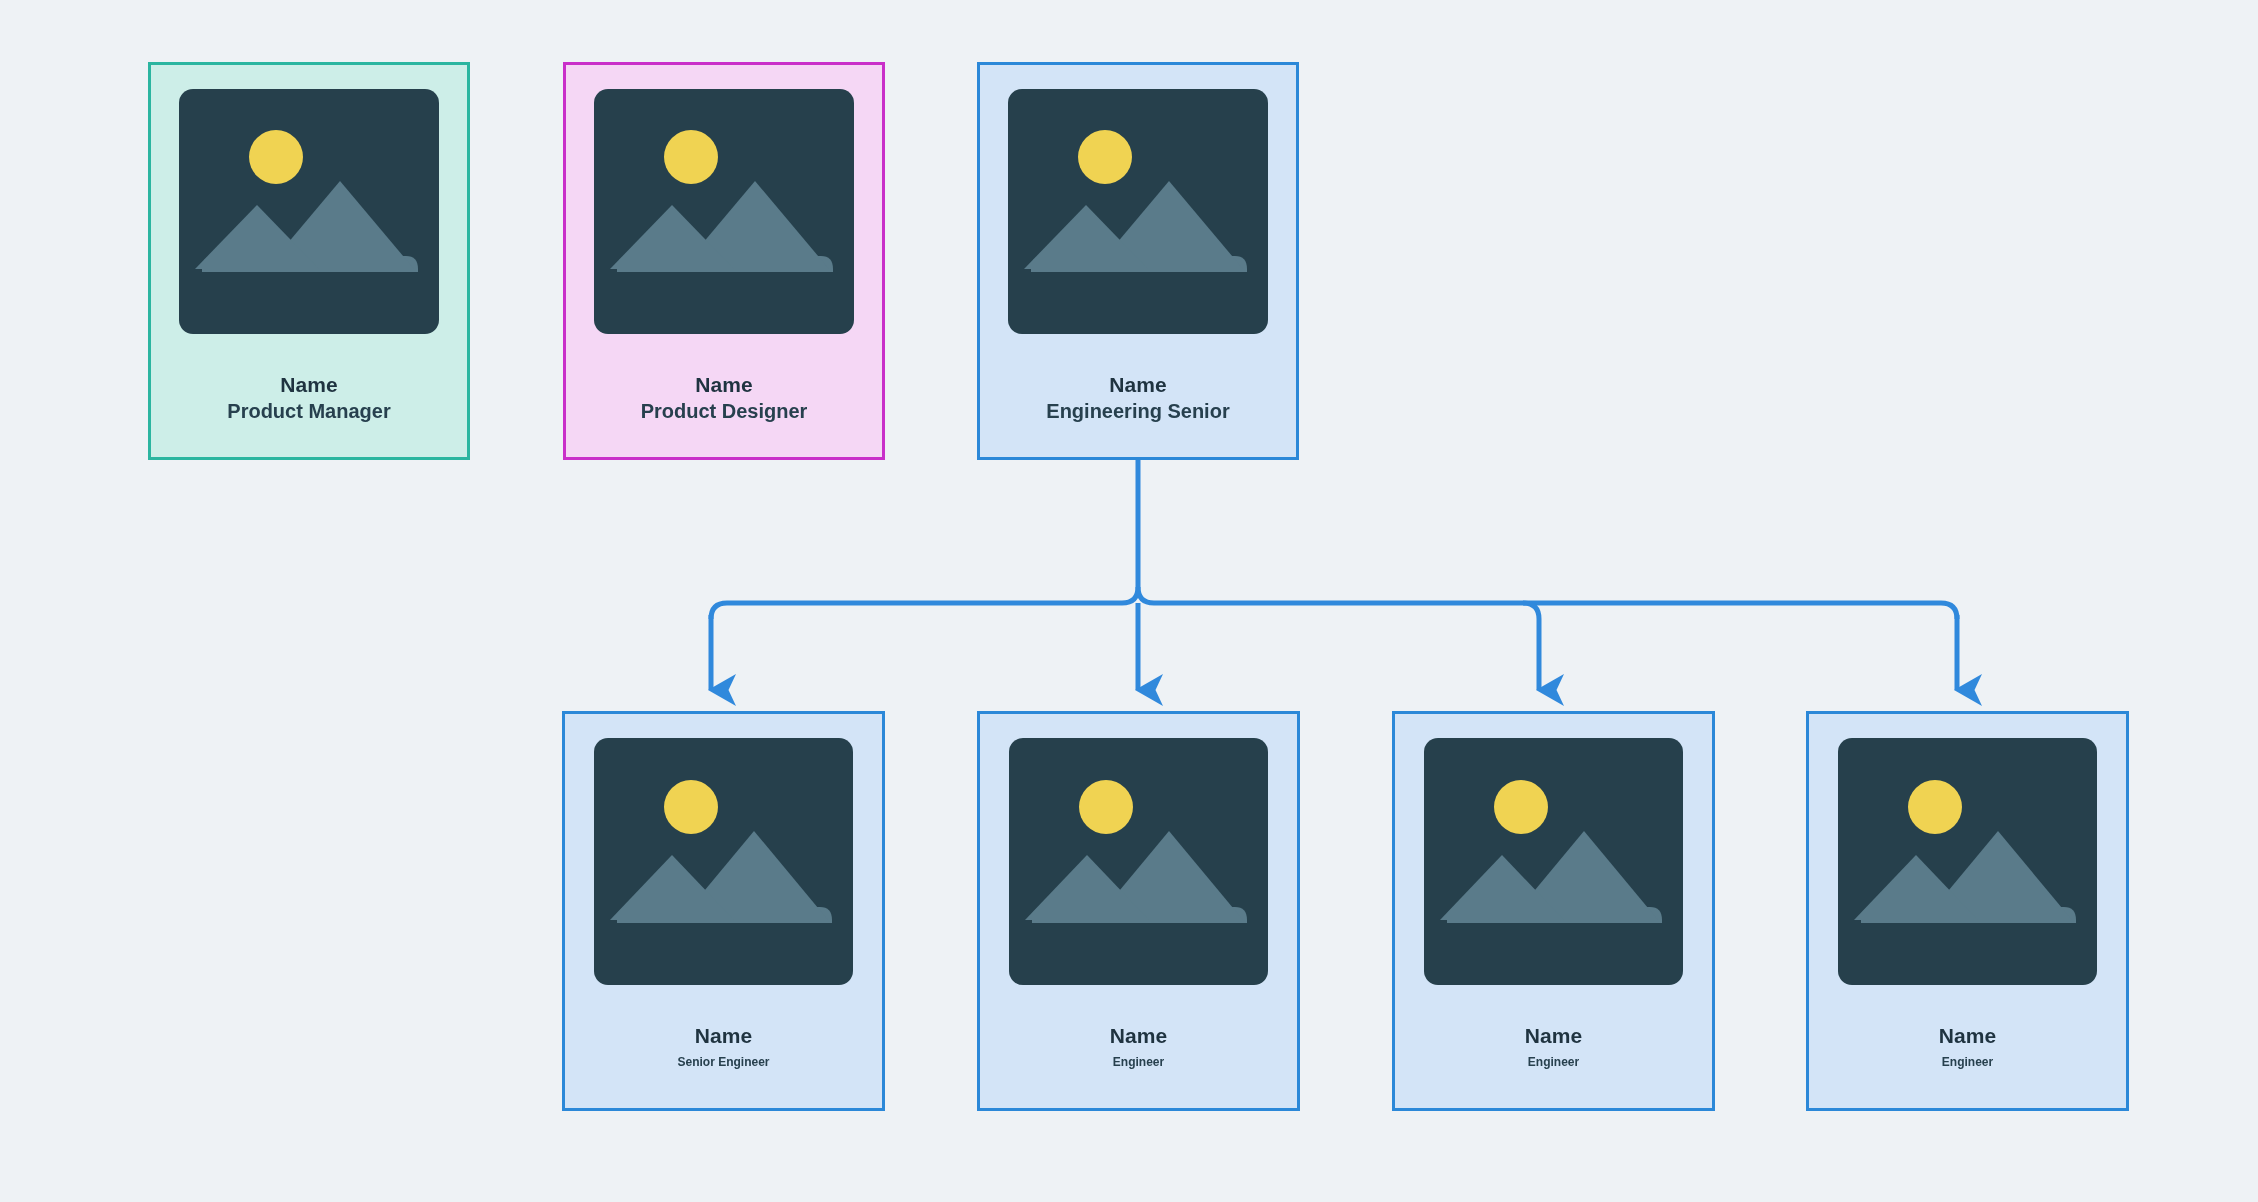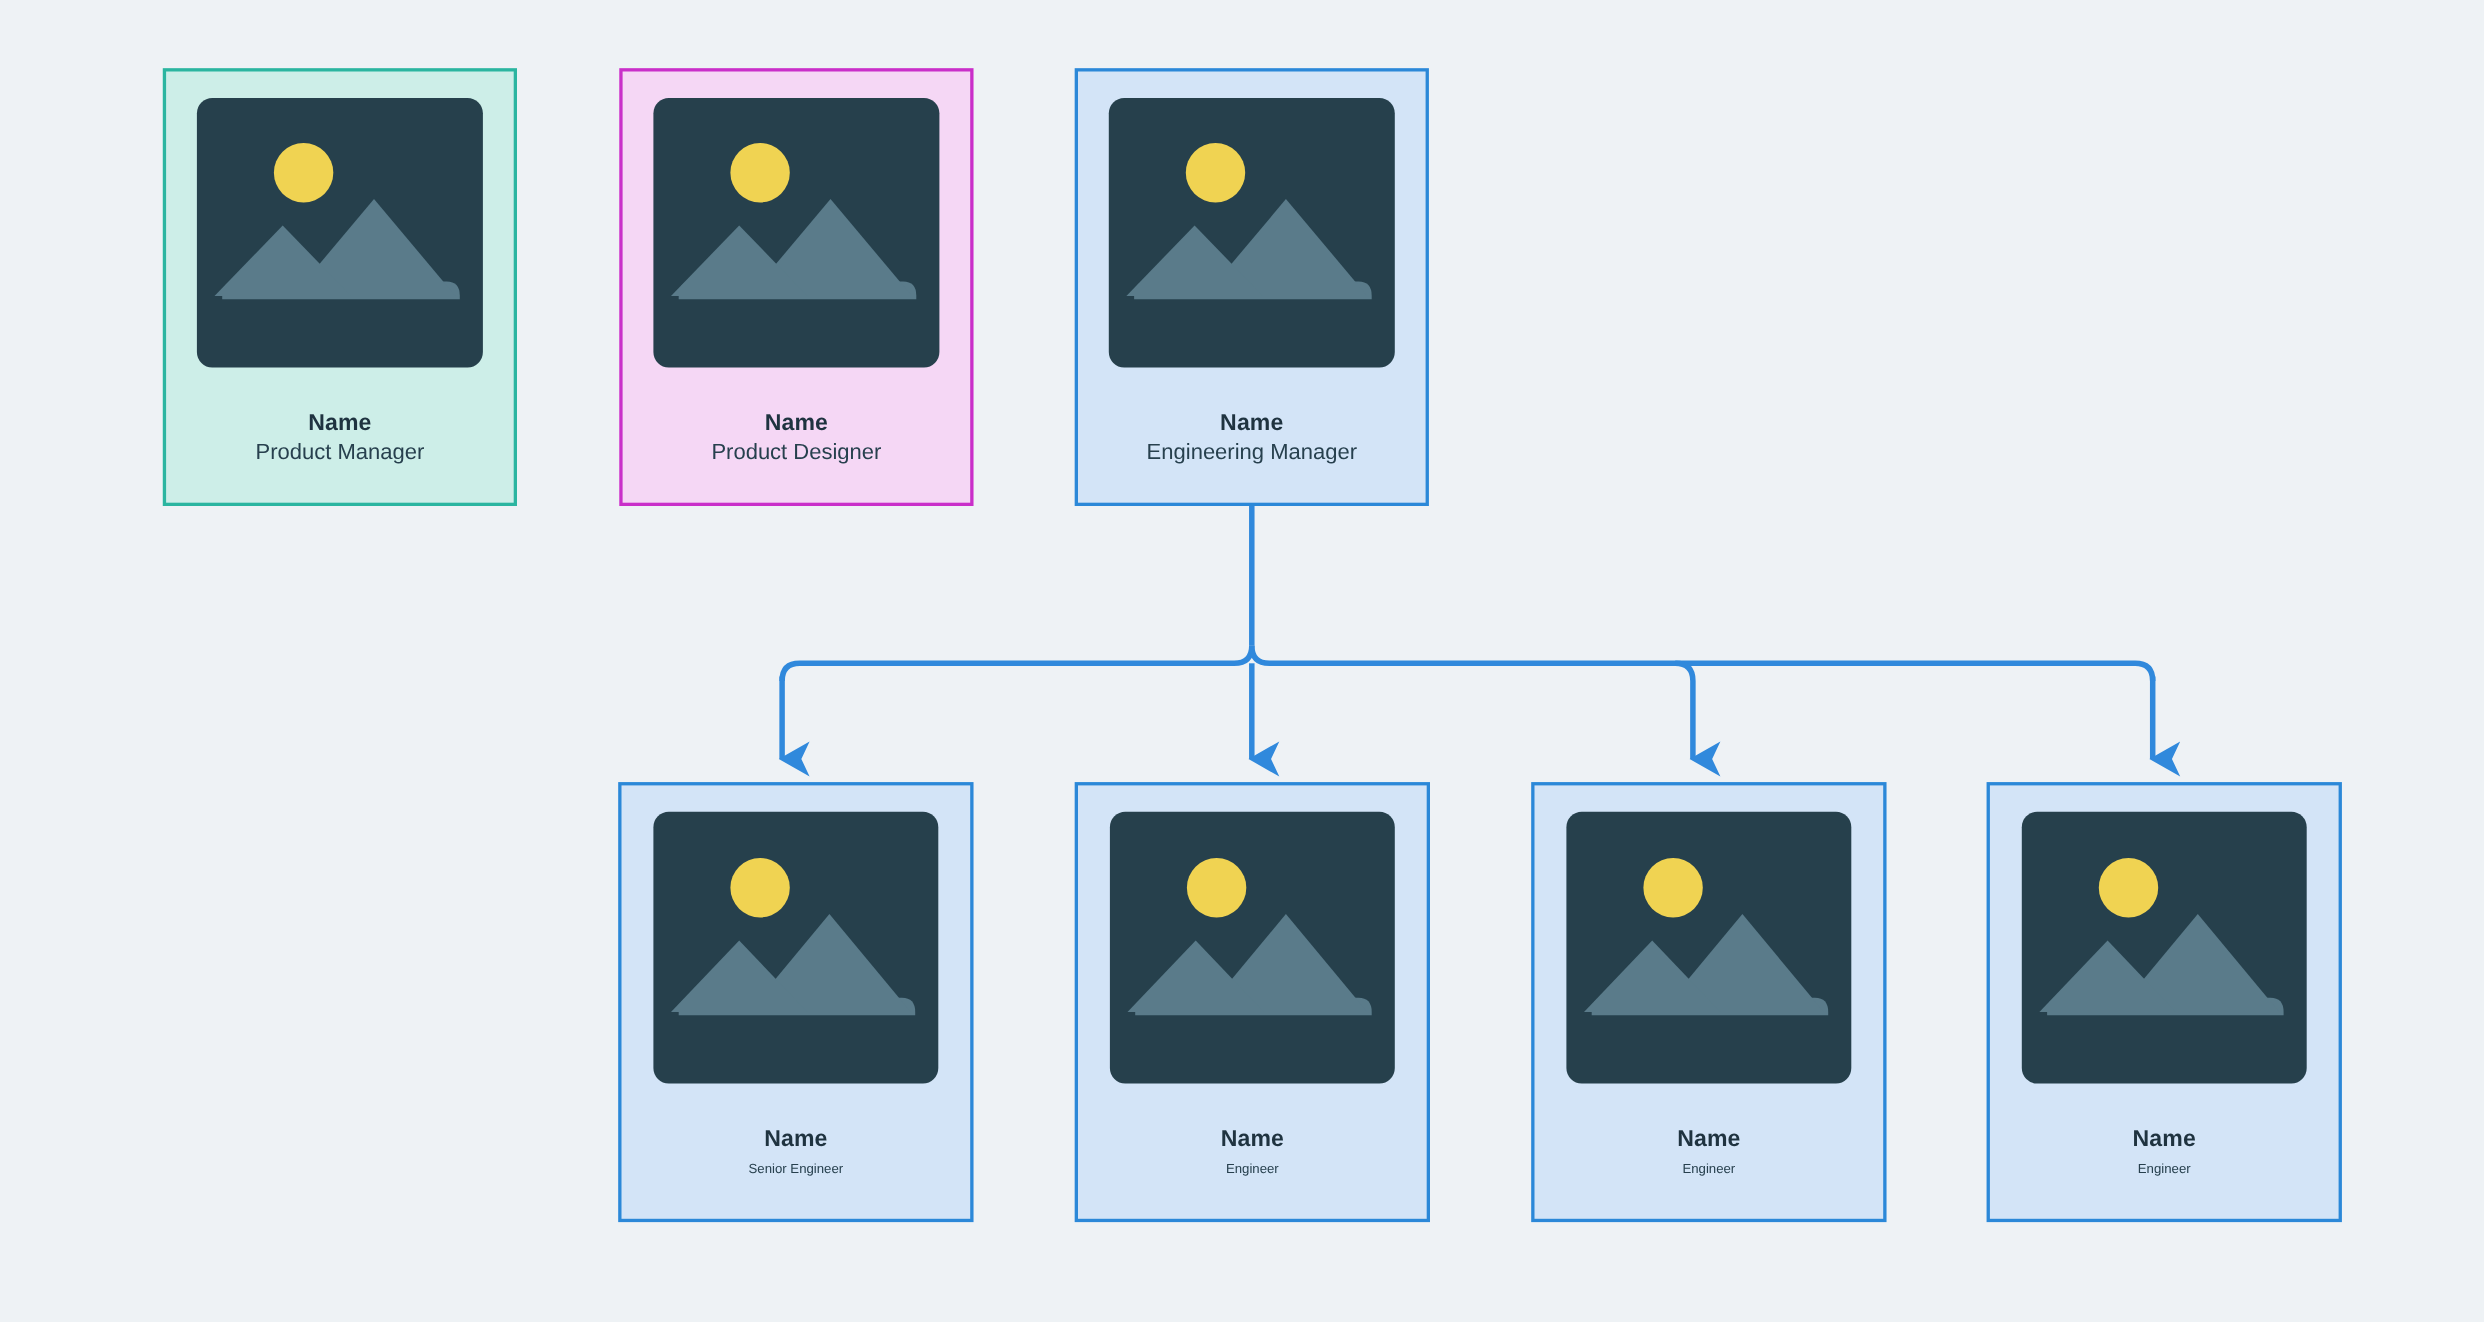--- a/index.html
+++ b/index.html
@@ -64,21 +64,21 @@
   }
 
   .card-name {
     font-weight: bold;
     color: #1f3340;
     letter-spacing: 0.1px;
   }
 
   .card-role {
     color: #27404e;
-    font-weight: normal;
+    font-weight: bold;
   }
 
   
   .row-top .card-name { font-size: 21px; line-height: 26px; }
   .row-top .card-role { font-size: 20px; line-height: 27px; }
 
   
   .row-bottom .card-name { font-size: 21px; line-height: 26px; }
   .row-bottom .card-role { font-size: 12px; line-height: 27px; }
 </style>
@@ -148,21 +148,21 @@
       <div class="avatar" style="margin-top:24px; width:260px; height:245px;">
         <svg viewBox="0 0 260 245">
           <circle cx="97" cy="68" r="27" fill="#f0d352"></circle>
           <path d="M 23 180 Q 23 167 35 167 L 227 167 Q 239 167 239 180 L 239 183 L 23 183 Z" fill="#5a7b8a"></path>
           <path d="M 161 92 L 235 180 L 87 180 Z" fill="#5a7b8a"></path>
           <path d="M 78 116 L 140 180 L 16 180 Z" fill="#5a7b8a"></path>
         </svg>
       </div>
       <div class="card-text" style="margin-top:38px;">
         <div class="card-name">Name</div>
-        <div class="card-role">Engineering Manager</div>
+        <div class="card-role">Engineering Senior</div>
       </div>
     </div>
 
   </div>
 
   <div class="row-bottom">
 
     <div class="card" style="left:551px; top:711px; width:323px; height:400px;
                 background:#d3e4f7; border-color:#2b88d8; border-width:3px;">
       <div class="avatar" style="margin-top:24px; width:259px; height:247px;">

